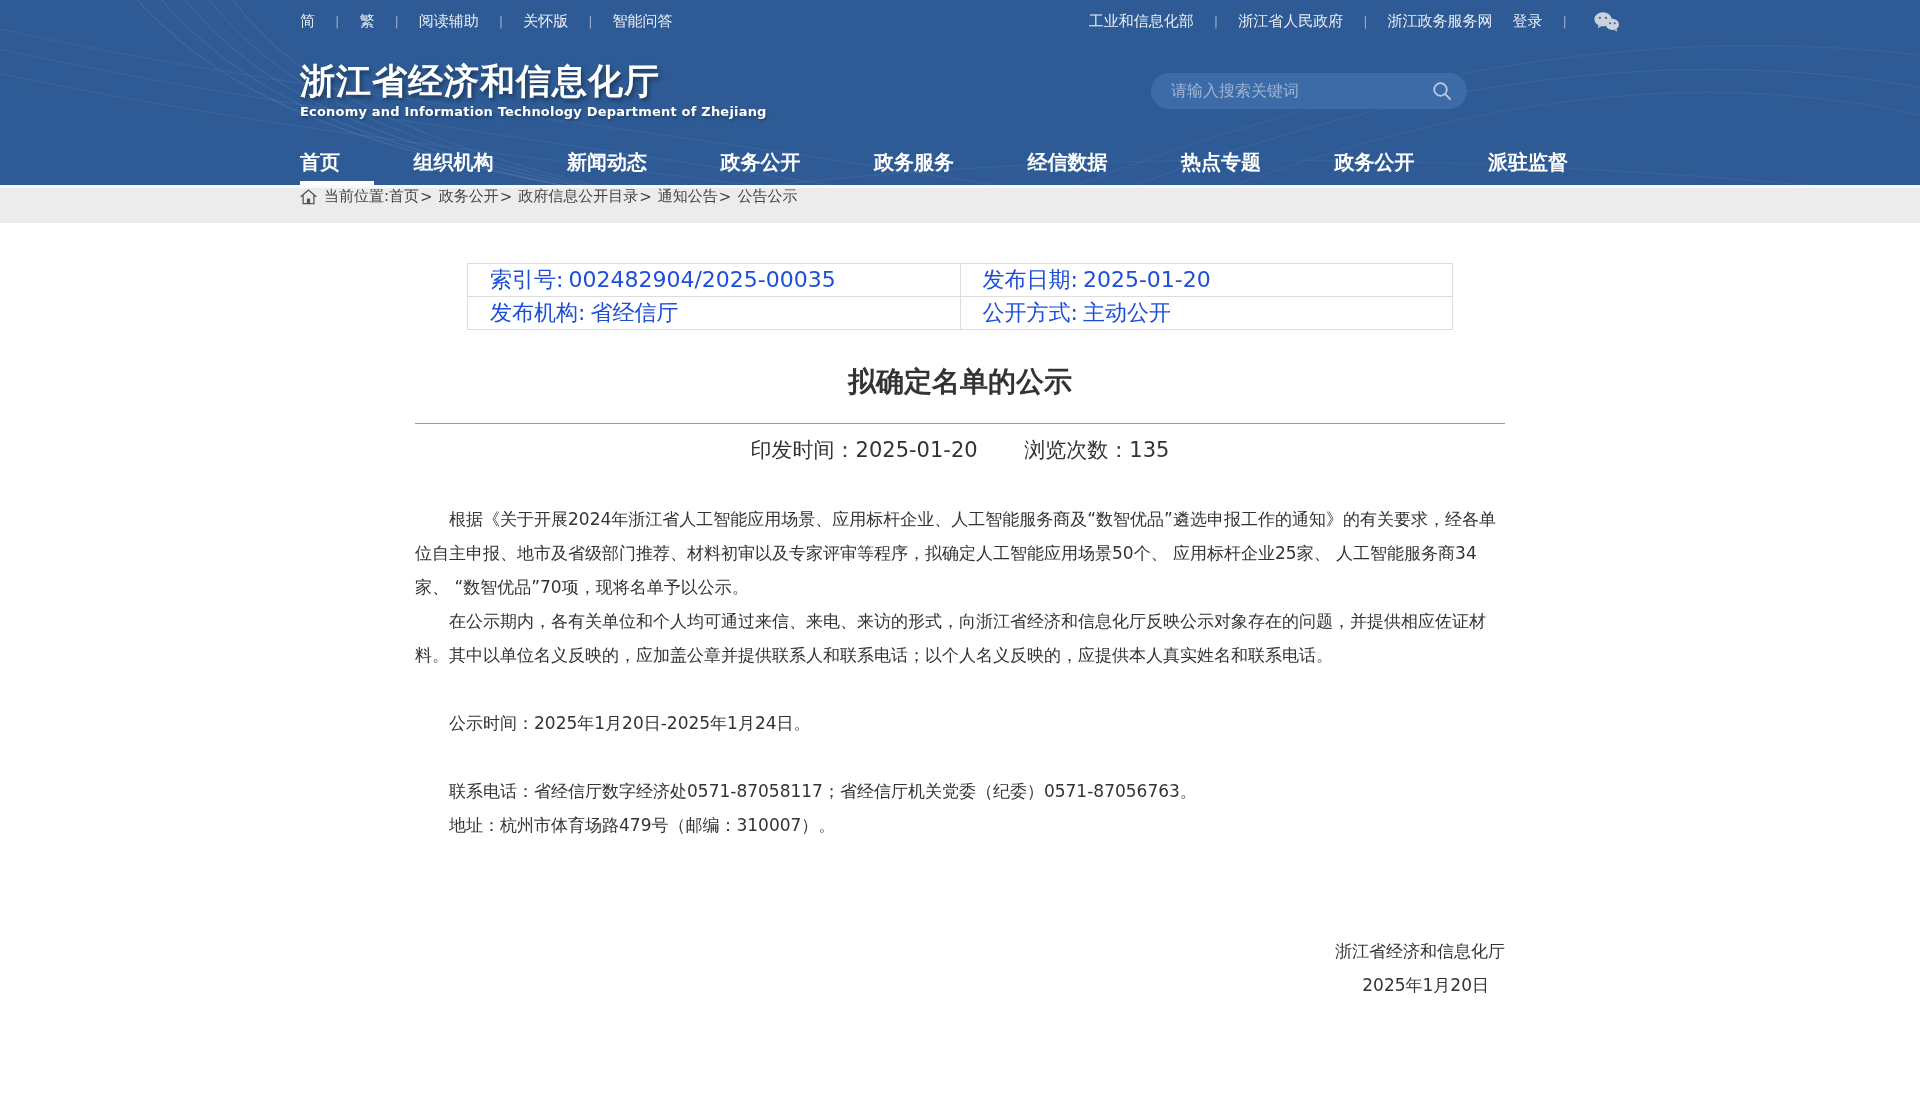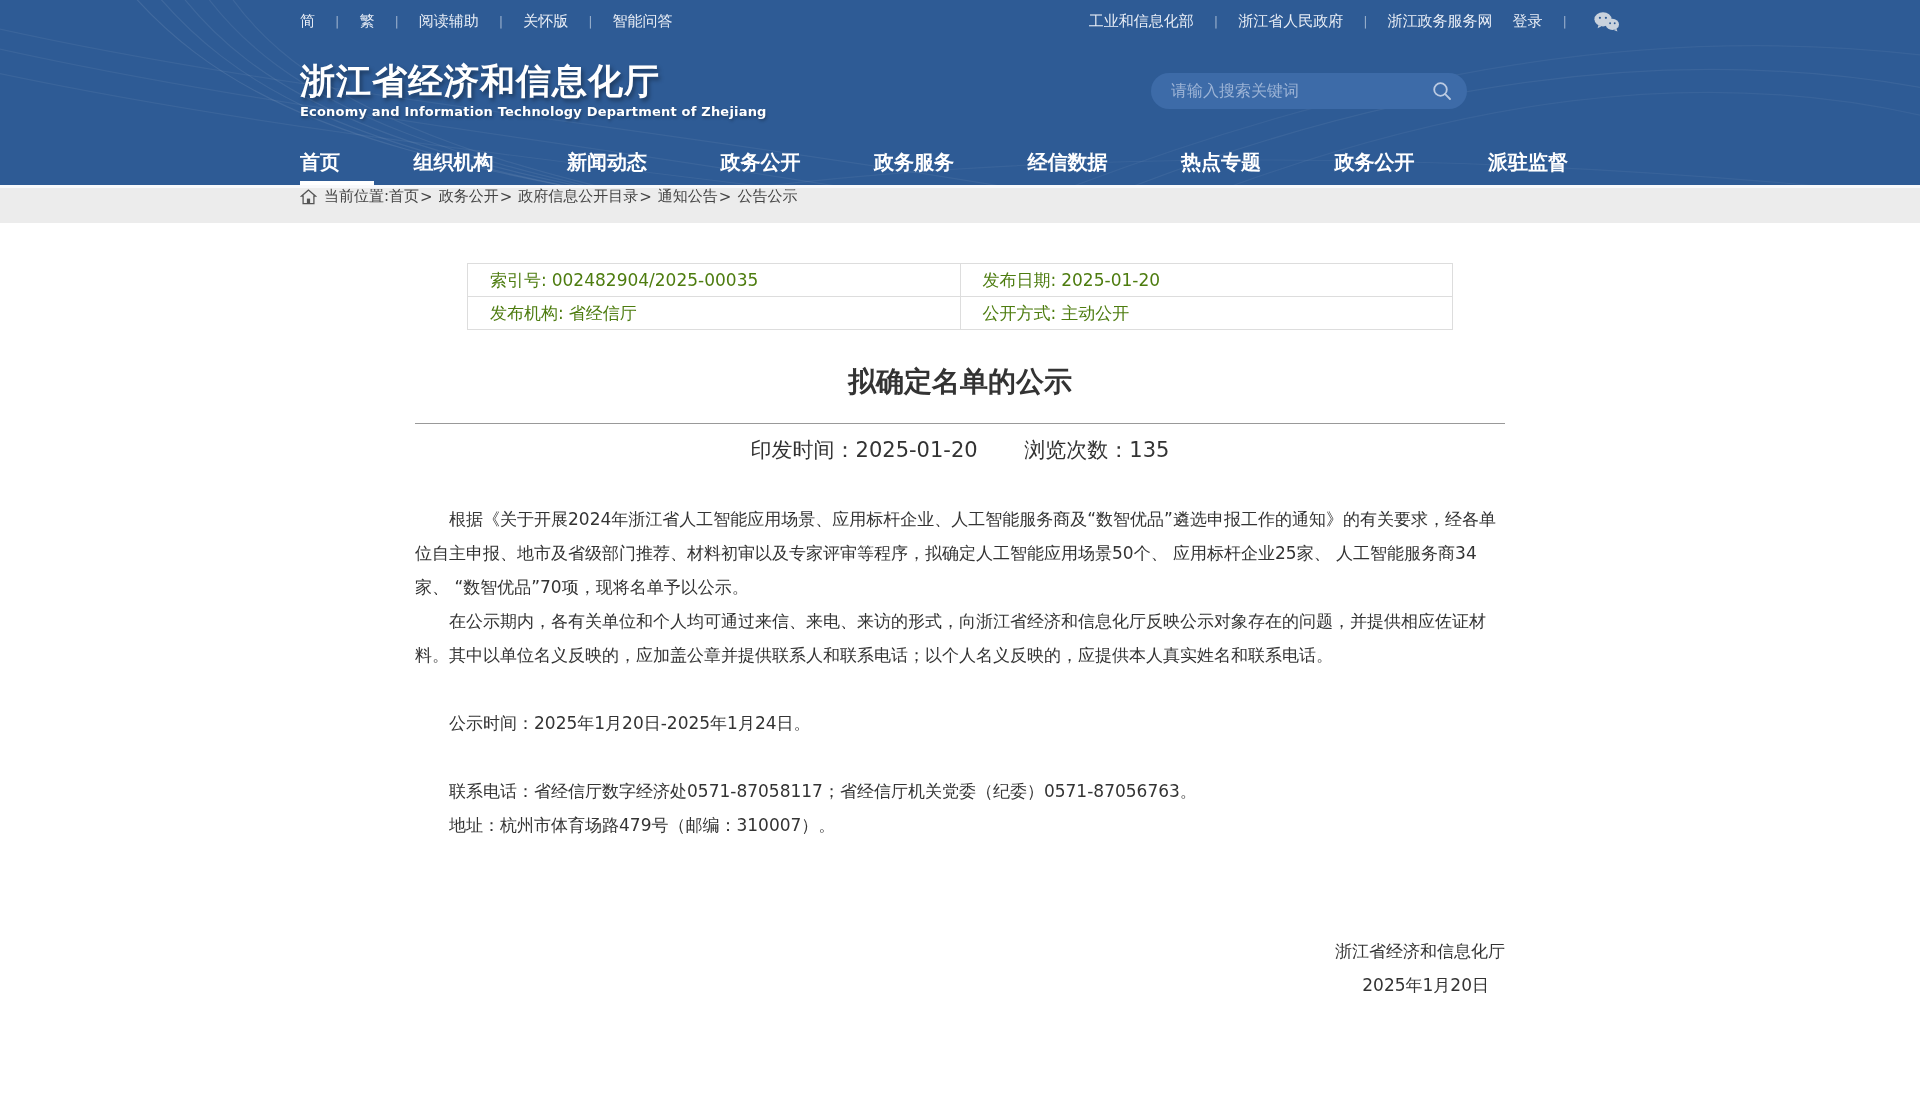--- a/index.html
+++ b/index.html
@@ -48,21 +48,21 @@
   
   .breadcrumb-bar { background:#ececec; height:35px; }
   .breadcrumb { height:17px; display:flex; align-items:center; font-size:15px; color:#444; }
   .bc-home { display:inline-flex; margin-right:7px; }
   .bc-item { cursor:pointer; }
   .bc-sep { margin:0 6px 0 1px; color:#444; }
 
   
   .info-table { width:986px; margin:40px auto 0; border-collapse:collapse; }
   .info-table td { border:1px solid #ddd; width:50%; height:33px; padding:0 10px 0 22px;
-                   font-size:17px; color:#4d7c0f; white-space:nowrap; }
+                   font-size:22px; color:#1d4ed8; white-space:nowrap; }
   .cell-val { margin-left:5px; }
 
   .article { width:1090px; margin:0 auto; }
   .article-title { margin-top:30px; text-align:center; font-size:28px; font-weight:bold;
                    color:#333; line-height:44px; }
   .article-title span { display:block; }
   .title-rule { border:none; border-top:1px solid #999; margin:12px 0 0; }
   .article-meta { margin-top:12px; text-align:center; font-size:21px; color:#333; }
   .meta-item { margin:0 20px; }
 

